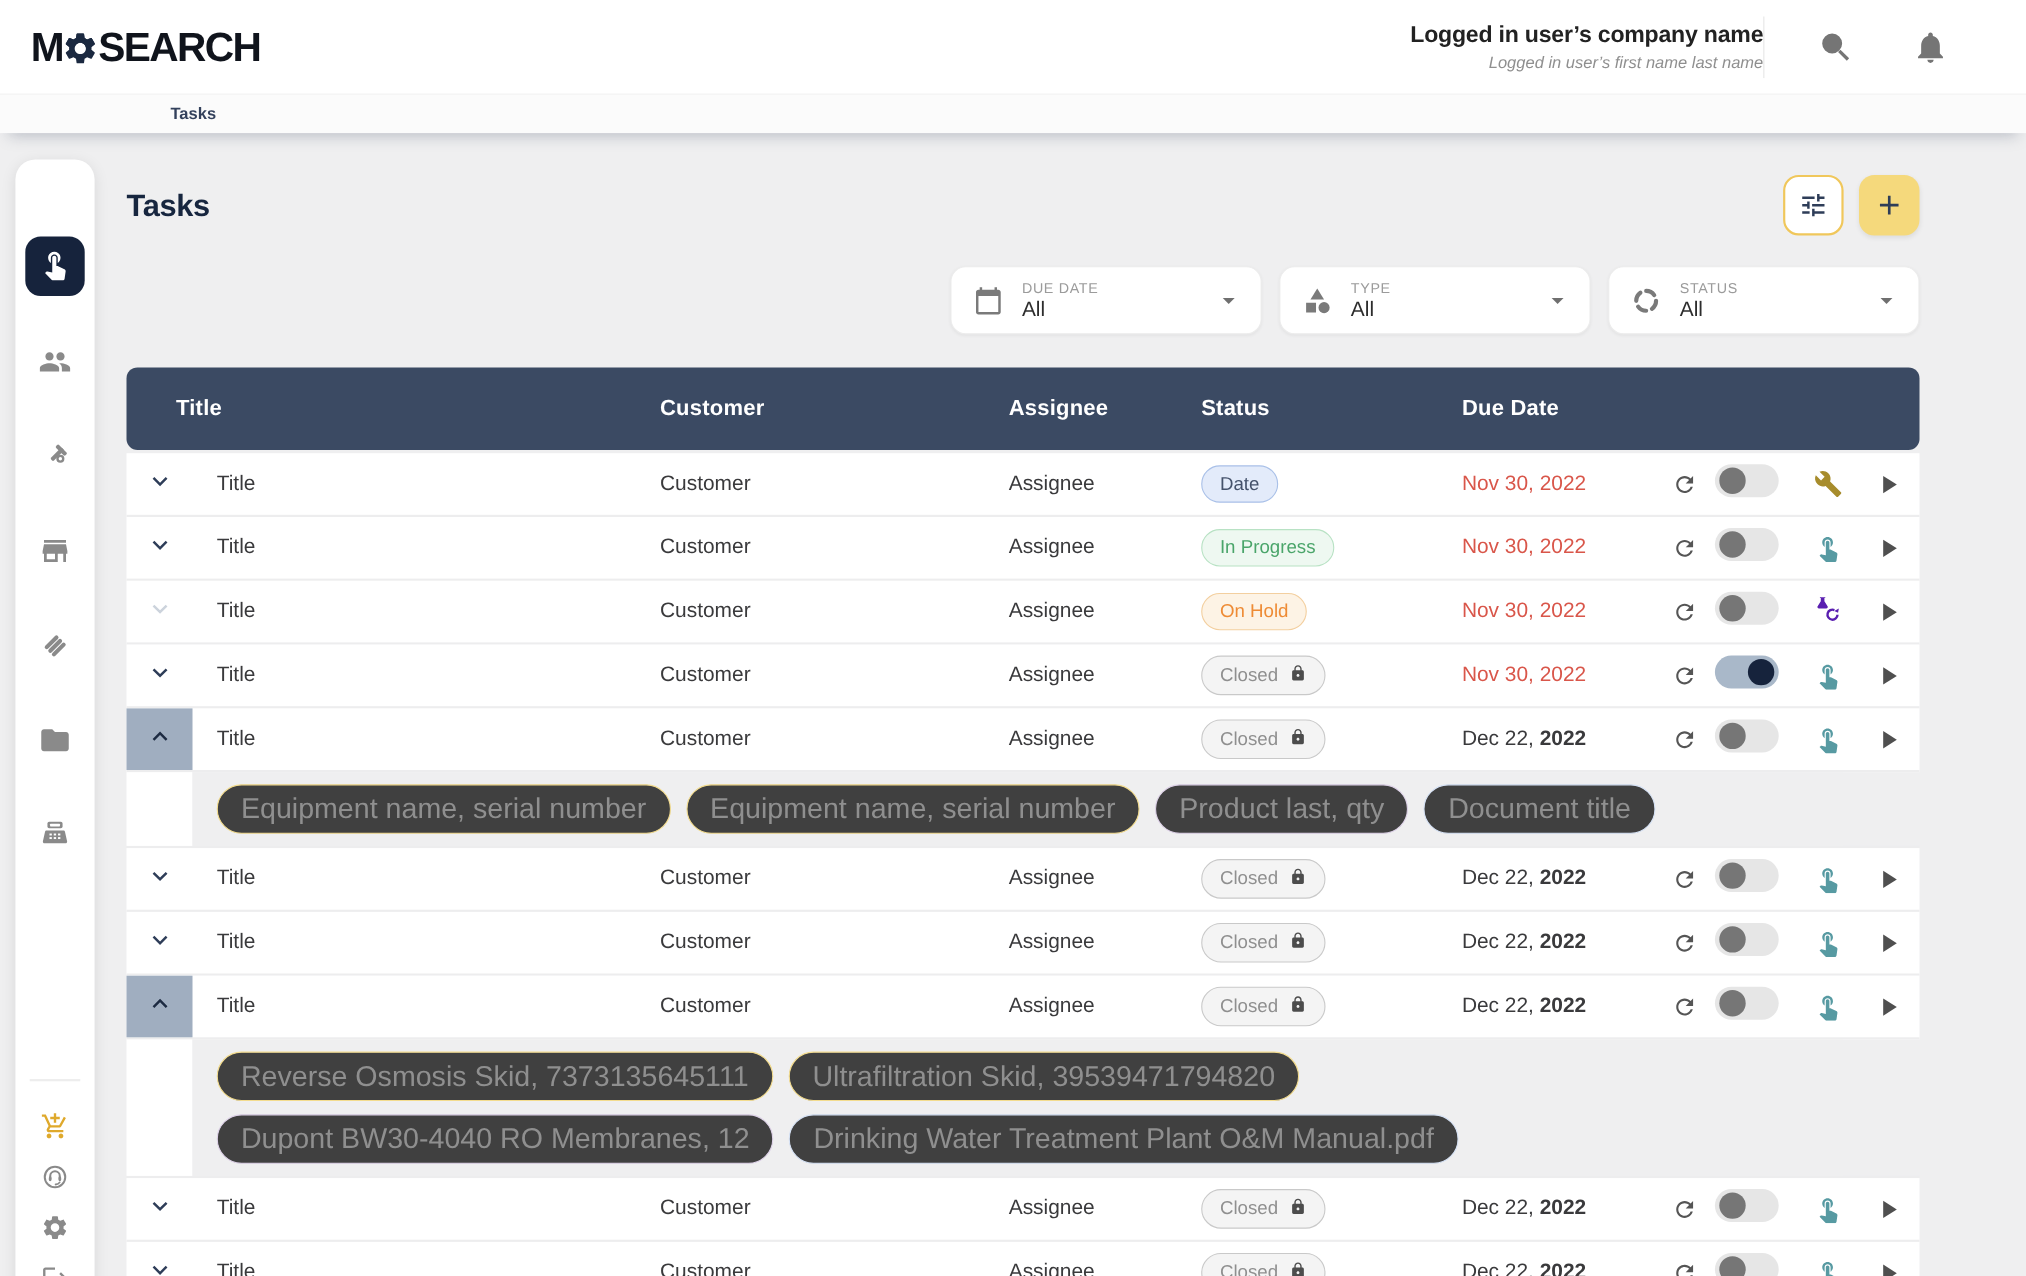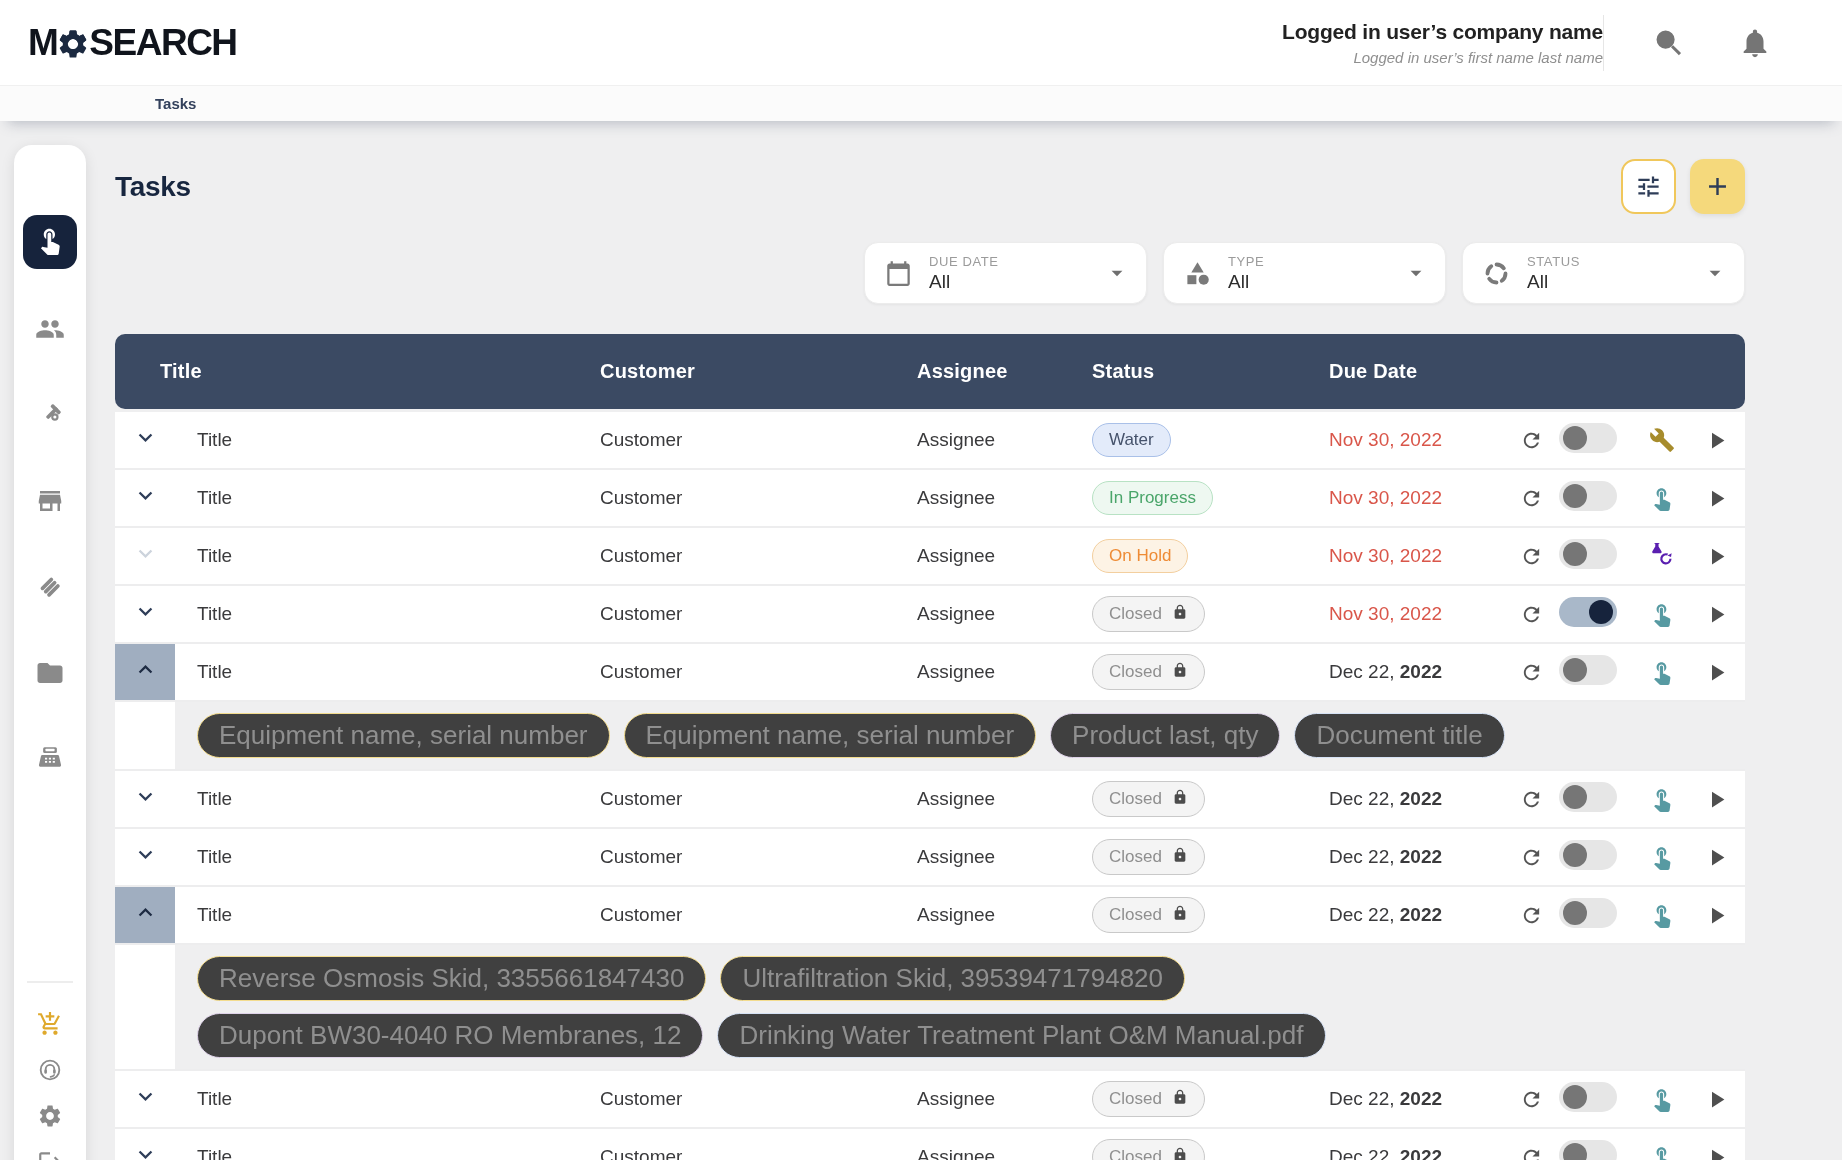--- a/index.html
+++ b/index.html
@@ -325,21 +325,21 @@
             <div class="trow grid">
               <div class="chev">
                 <span><svg viewBox="0 0 24 24" fill="currentColor">
                     <path d="M16.59 8.59L12 13.17 7.41 8.59 6 10l6 6 6-6z"></path>
                   </svg></span>
               </div>
               <div class="cell-title">Title</div>
               <div>Customer</div>
               <div>Assignee</div>
               <div><span class="chip st-open">
-                  <span>Water</span>
+                  <span>Date</span>
                 </span></div>
               <div class="date date--red">Nov 30, <b>2022</b></div>
               <div class="ic-btn">
                 <svg viewBox="0 0 24 24" fill="currentColor">
                   <path d="M17.65 6.35C16.2 4.9 14.21 4 12 4c-4.42 0-7.99 3.58-7.99 8s3.57 8 7.99 8c3.73 0 6.84-2.55 7.73-6h-2.08c-.82 2.33-3.04 4-5.65 4-3.31 0-6-2.69-6-6s2.69-6 6-6c1.66 0 3.14.69 4.22 1.78L13 11h7V4l-2.35 2.35z"></path>
                 </svg>
               </div>
               <div><span class="switch"><span class="knob"></span></span></div>
               <div class="type-ic t-wrench">
                 <svg viewBox="0 0 24 24" fill="currentColor">
@@ -586,21 +586,21 @@
               </div>
               <div class="ic-btn arrow-btn">
                 <svg viewBox="0 0 24 24" fill="currentColor">
                   <path d="M8 5v14l11-7z"></path>
                 </svg>
               </div>
             </div>
             <div class="expansion">
               <div class="exp-left"></div>
               <div class="exp-body">
-                <span class="dchip dchip--equipment">Reverse Osmosis Skid, 3355661847430</span>
+                <span class="dchip dchip--equipment">Reverse Osmosis Skid, 7373135645111</span>
                 <span class="dchip dchip--equipment">Ultrafiltration Skid, 39539471794820</span>
                 <span class="dchip dchip--product">Dupont BW30-4040 RO Membranes, 12</span>
                 <span class="dchip dchip--document">Drinking Water Treatment Plant O&amp;M Manual.pdf</span>
               </div>
             </div>
             <div class="trow grid">
               <div class="chev">
                 <span><svg viewBox="0 0 24 24" fill="currentColor">
                     <path d="M16.59 8.59L12 13.17 7.41 8.59 6 10l6 6 6-6z"></path>
                   </svg></span>

